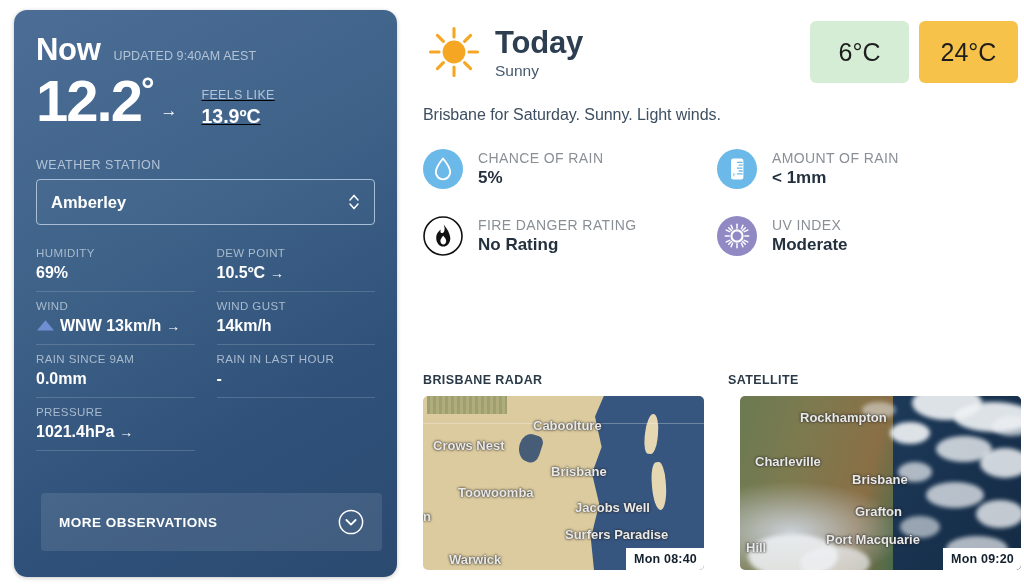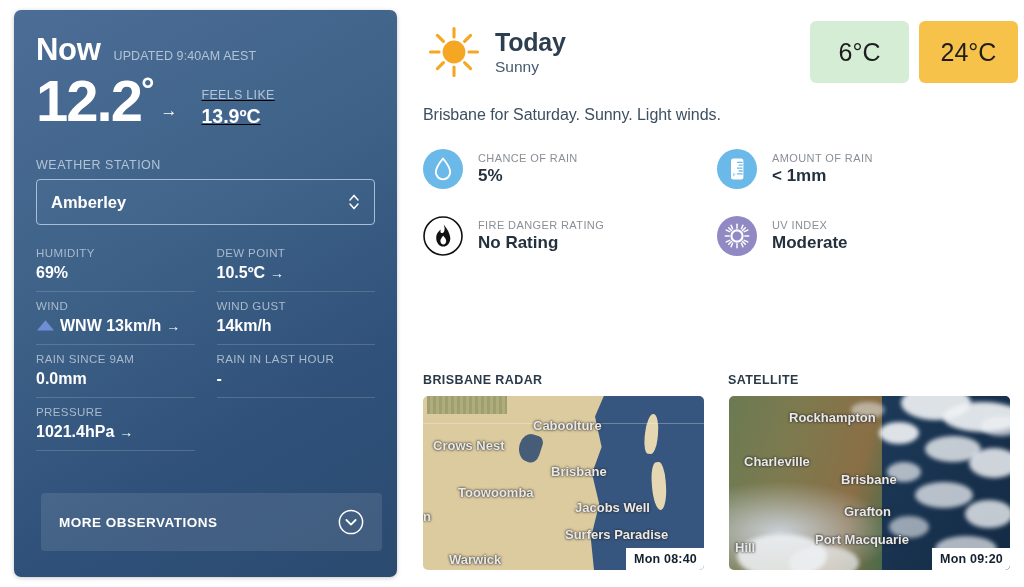--- a/index.html
+++ b/index.html
@@ -8,21 +8,21 @@
     background: #ffffff;
     font-family: "Liberation Sans", sans-serif;
     overflow: hidden;
   }
   #app { position: relative; width: 1024px; height: 587px; }
 
   
   .now-panel {
     position: absolute; left: 14px; top: 10px;
     width: 383px; height: 567px;
-    border-radius: 7px;
+    border-radius: 13px;
     background: linear-gradient(150deg, #4c6e96 0%, #3f6289 38%, #2f5179 72%, #2b4a70 100%);
     box-shadow: 0 1px 4px rgba(0,0,0,0.22);
     overflow: hidden;
     padding: 22px 22px 0 22px;
   }
   .now-head { display: flex; align-items: baseline; gap: 13px; }
   .now-title {
     font-size: 31px; font-weight: bold; color: #ffffff; letter-spacing: -0.3px;
   }
   .now-updated {
@@ -91,21 +91,21 @@
   }
 
   
   .forecast {
     position: absolute; left: 423px; top: 18px; width: 595px;
   }
   .today-row { display: flex; align-items: center; height: 68px; }
   .sun-icon-wrap { width: 62px; flex: 0 0 62px; display: flex; justify-content: center; }
   .today-text { margin-left: 10px; }
   .today-title {
-    font-size: 25px; font-weight: bold; color: #2d3e50; letter-spacing: -0.2px;
+    font-size: 31px; font-weight: bold; color: #2d3e50; letter-spacing: -0.2px;
   }
   .today-sub { font-size: 15.5px; color: #45596d; margin-top: 1px; }
   .badges { margin-left: auto; display: flex; gap: 10px; }
   .badge {
     width: 99px; height: 62px; border-radius: 6px;
     display: flex; align-items: center; justify-content: center;
     font-size: 25px; color: #1d1d1d;
   }
 
   .summary {
@@ -113,32 +113,32 @@
   }
 
   .metrics {
     margin-top: 25px;
     display: grid; grid-template-columns: 294px 1fr; row-gap: 27px;
   }
   .metric { display: flex; align-items: center; }
   .metric-icon { flex: 0 0 40px; width: 40px; height: 40px; }
   .metric-text { margin-left: 15px; }
   .metric-label {
-    font-size: 11px; color: #8a8f96; letter-spacing: 0.4px; margin-bottom: 2px;
+    font-size: 14px; color: #8a8f96; letter-spacing: 0.4px; margin-bottom: 2px;
   }
   .metric-value { font-size: 17px; font-weight: bold; color: #23303d; }
 
   
   .maps { position: absolute; left: 423px; top: 373px; width: 598px; }
   .map-titles { display: flex; }
   .map-title {
     font-size: 12.5px; font-weight: bold; color: #2b3a48; letter-spacing: 0.4px;
   }
   .map-title.first { width: 305px; }
-  .map-row { display: flex; gap: 25px; margin-top: 9px; }
+  .map-row { display: flex; gap: 25px; margin-top: 9px; justify-content: space-between; }
   .map-card {
     position: relative; width: 281px; height: 174px;
     border-radius: 5px; overflow: hidden;
   }
   .map-stamp {
     position: absolute; right: 0; bottom: 0;
     background: #ffffff; color: #14212e;
     font-size: 12.5px; font-weight: bold;
     padding: 4px 7px 4px 8px;
     letter-spacing: 0.2px;

